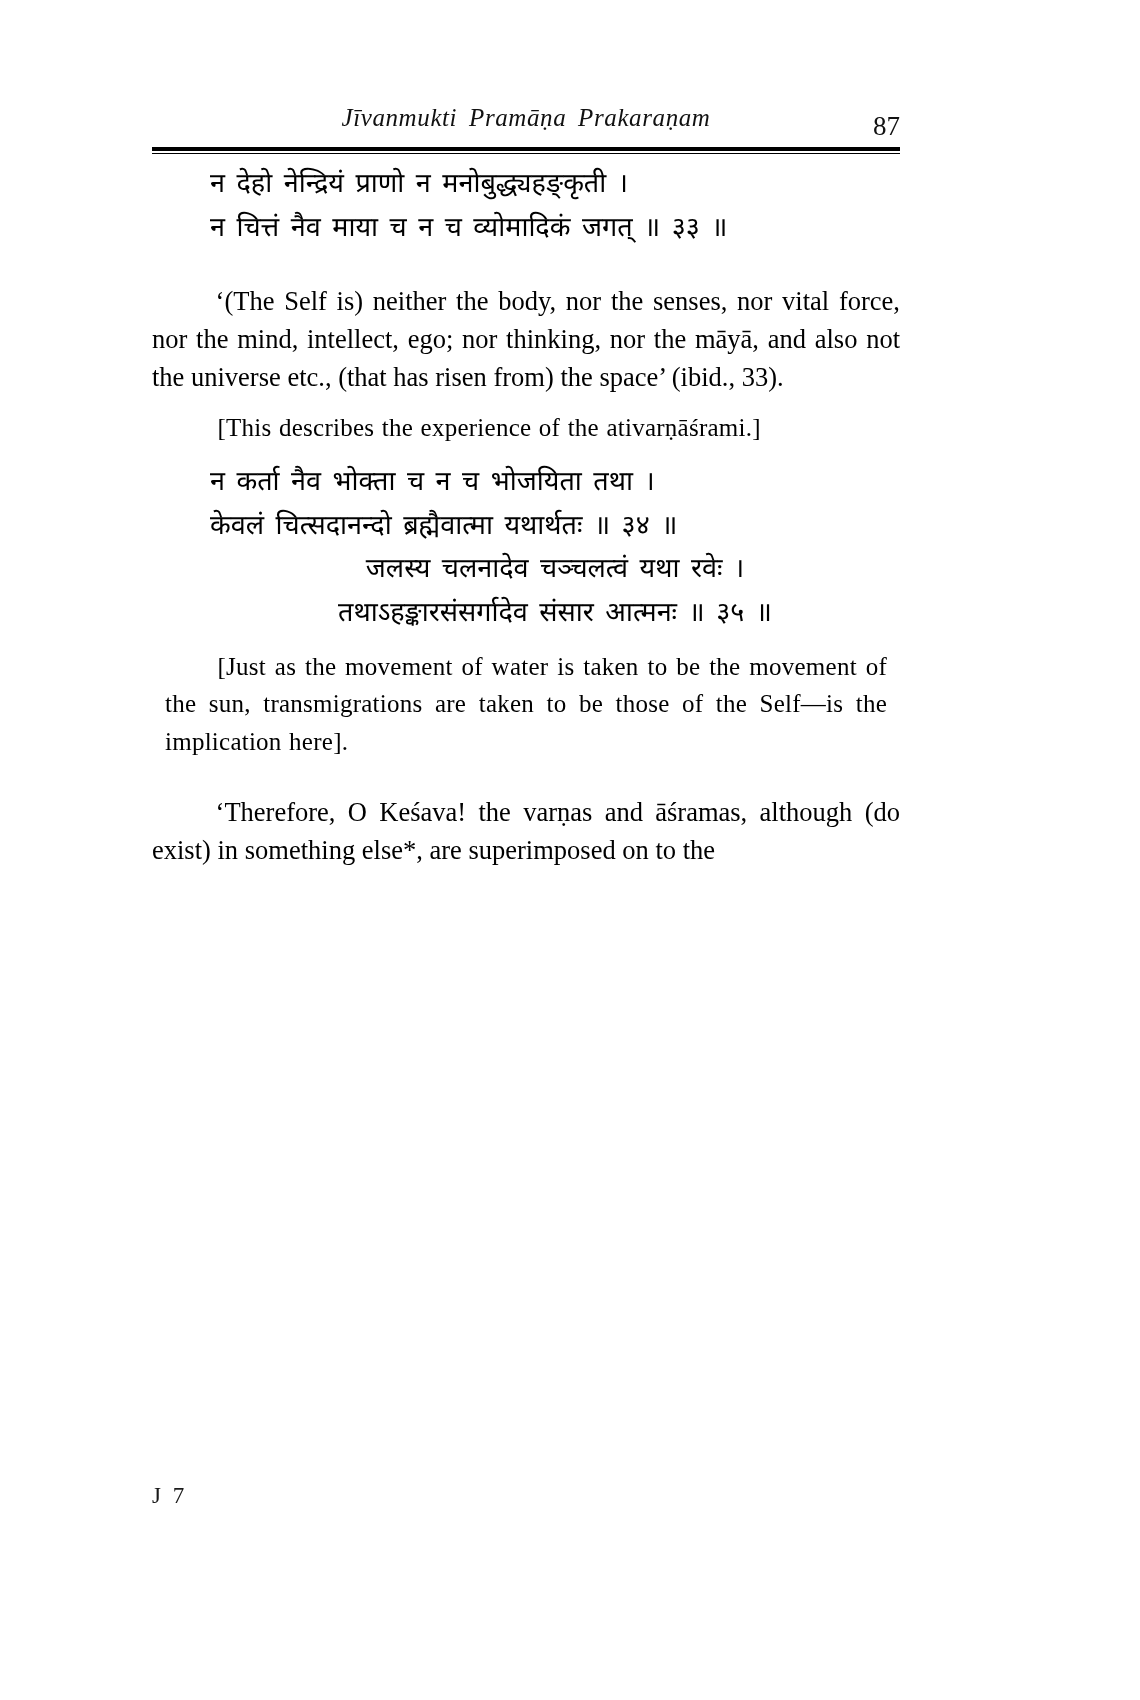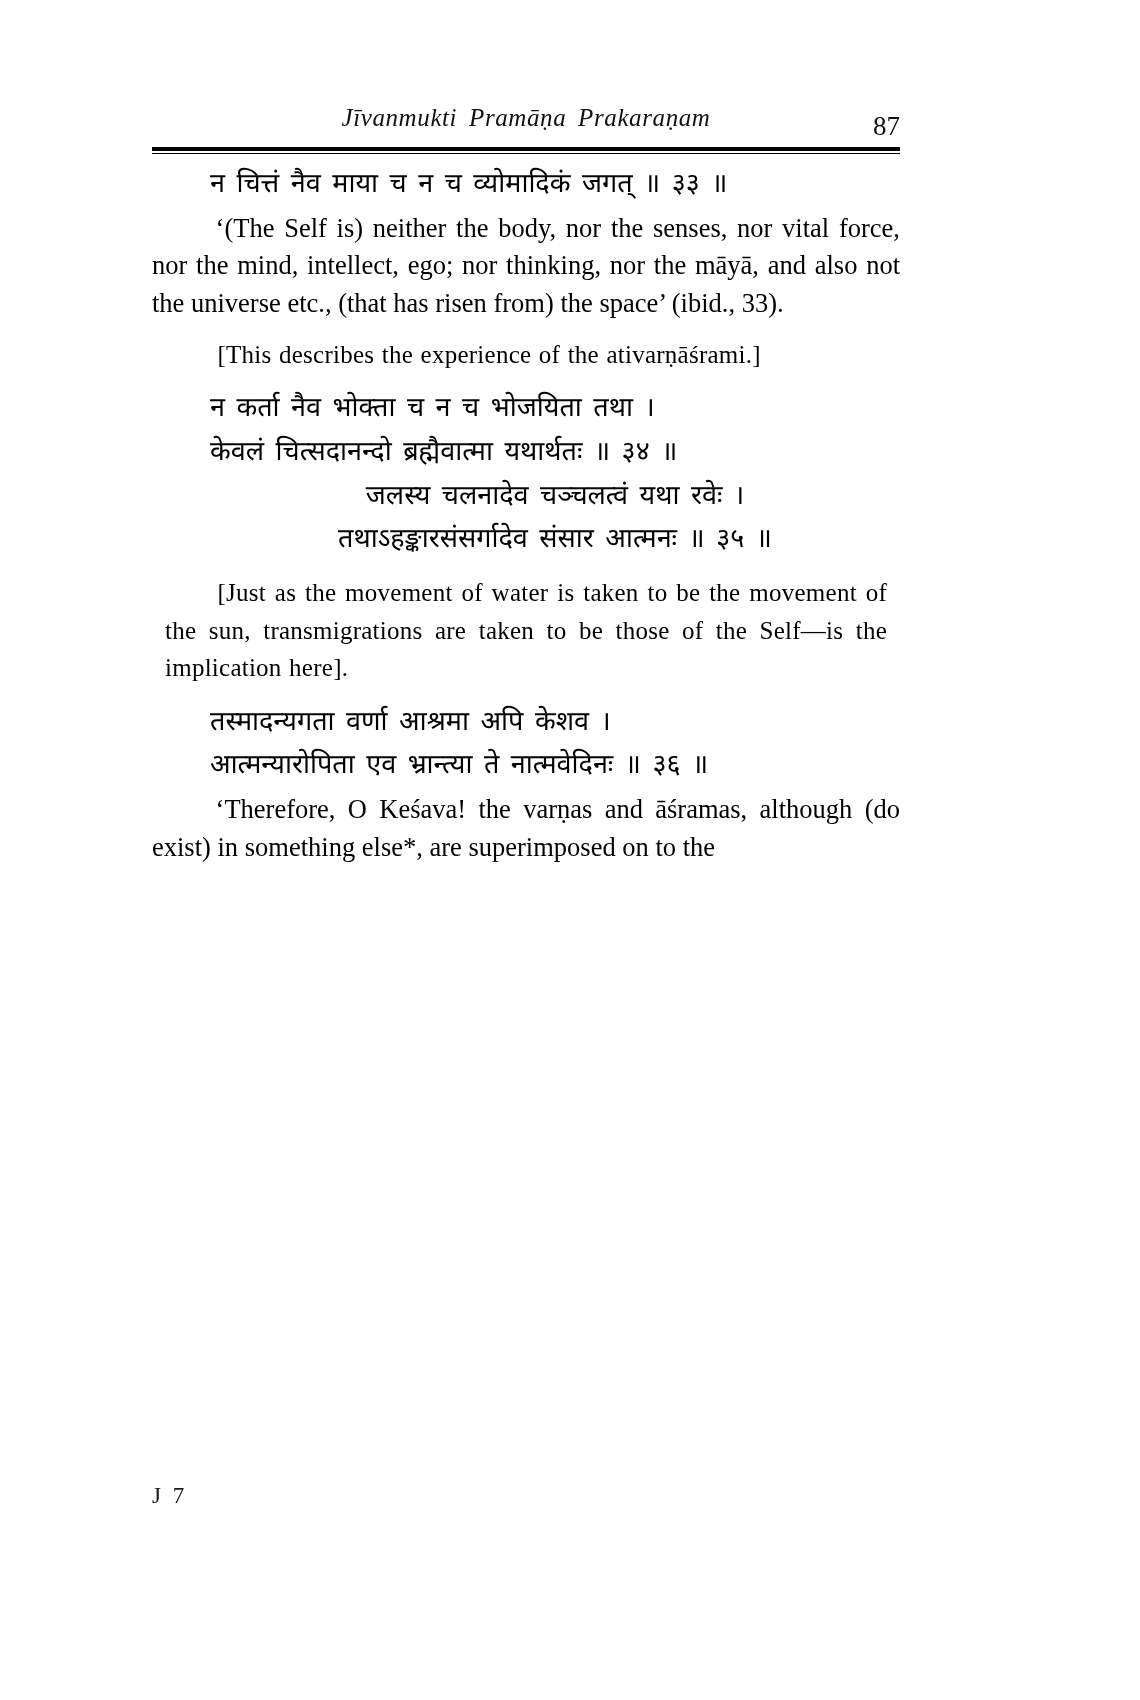--- a/index.html
+++ b/index.html
@@ -71,21 +71,21 @@
     line-height: 1.42;
     text-align: justify;
     text-justify: inter-word;
     margin: 0;
     hyphens: manual;
   }
   .prose.indent {
     text-indent: 2.4em;
   }
   .gap-a { margin-top: 30px; text-align: center; }
-  .gap-b { margin-top: 4px; }
+  .gap-b { margin-top: 34px; }
   .gap-c { margin-top: 16px; }
 
   
   .note {
     font-size: 25px;
     line-height: 1.5;
     text-align: justify;
     margin: 13px;
     letter-spacing: 0.25px;
     word-spacing: 1px;
@@ -128,20 +128,21 @@
   <div class="content">
 
     <div class="header-row">
       <div class="running-head">Jīvanmukti  Pramāṇa  Prakaraṇam</div>
       <div class="folio">87</div>
     </div>
     <hr class="rule">
 
 
     <p class="verse gap-b">
+      <span class="verse-line">न देहो नेन्द्रियं प्राणो न मनोबुद्ध्यहङ्कृती ।</span>
       <span class="verse-line">न चित्तं नैव माया च न च व्योमादिकं जगत् ॥ ३३ ॥</span>
     </p>
 
     <p class="prose indent gap-b">‘(The Self is) neither the body, nor the senses, nor vital force, nor the mind, intellect, ego; nor thinking, nor the māyā, and also not the universe etc., (that has risen from) the space’ (ibid., 33).</p>
 
     <p class="note indent gap-a">[This describes the experience of the ativarṇāśrami.]</p>
 
     <p class="verse gap-c">
       <span class="verse-line">न कर्ता नैव भोक्ता च न च भोजयिता तथा ।</span>
       <span class="verse-line">केवलं चित्सदानन्दो ब्रह्मैवात्मा यथार्थतः ॥ ३४ ॥</span>
@@ -149,23 +150,19 @@
 
 
     <p class="verse gap-a">
       <span class="verse-line">जलस्य चलनादेव चञ्चलत्वं यथा रवेः ।</span>
       <span class="verse-line">तथाऽहङ्कारसंसर्गादेव संसार आत्मनः ॥ ३५ ॥</span>
     </p>
 
 
     <p class="note indent gap-a">[Just as the movement of water is taken to be the movement of the sun, transmigrations are taken to be those of the Self—is the implication here].</p>
 
-    <p class="verse gap-c">
-      <span class="verse-line">तस्मादन्यगता वर्णा आश्रमा अपि केशव ।</span>
-      <span class="verse-line">आत्मन्यारोपिता एव भ्रान्त्या ते नात्मवेदिनः ॥ ३६ ॥</span>
-    </p>
 
     <p class="prose indent gap-b">‘Therefore, O Keśava! the varṇas and āśramas, although (do exist) in something else*, are superimposed on to the</p>
 
   </div>
 
   <div class="signature">J 7</div>
 </div>
 
 </body></html>

